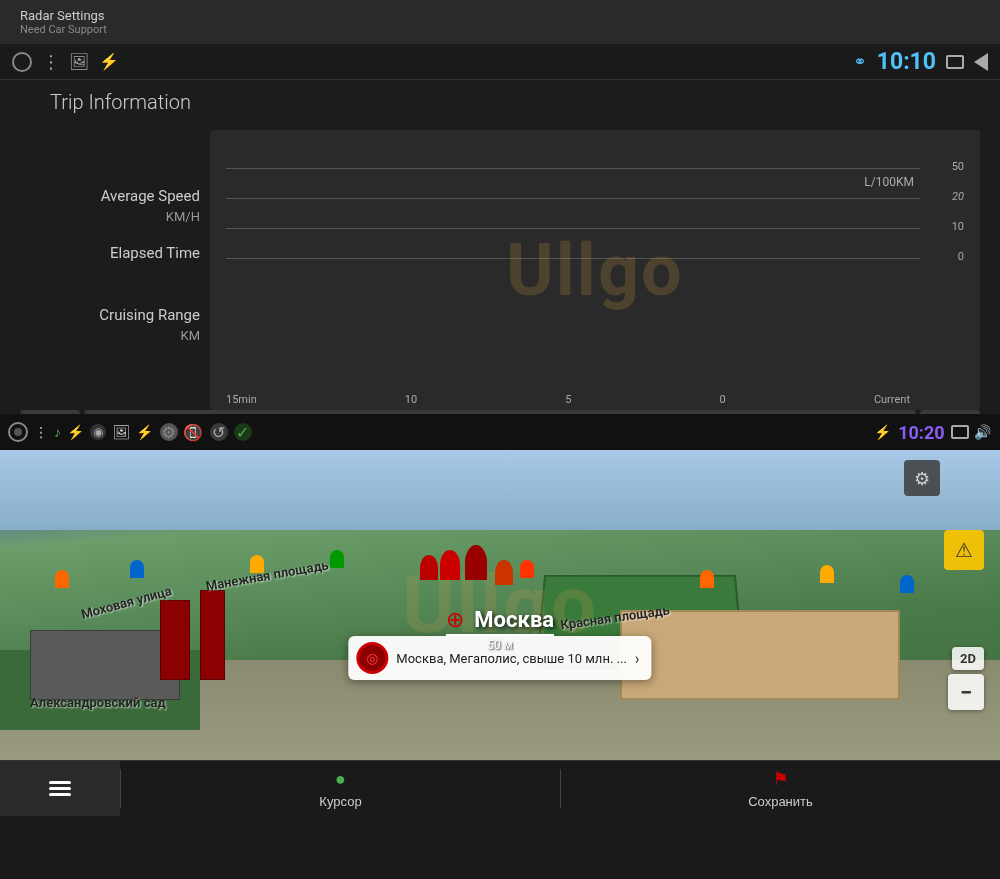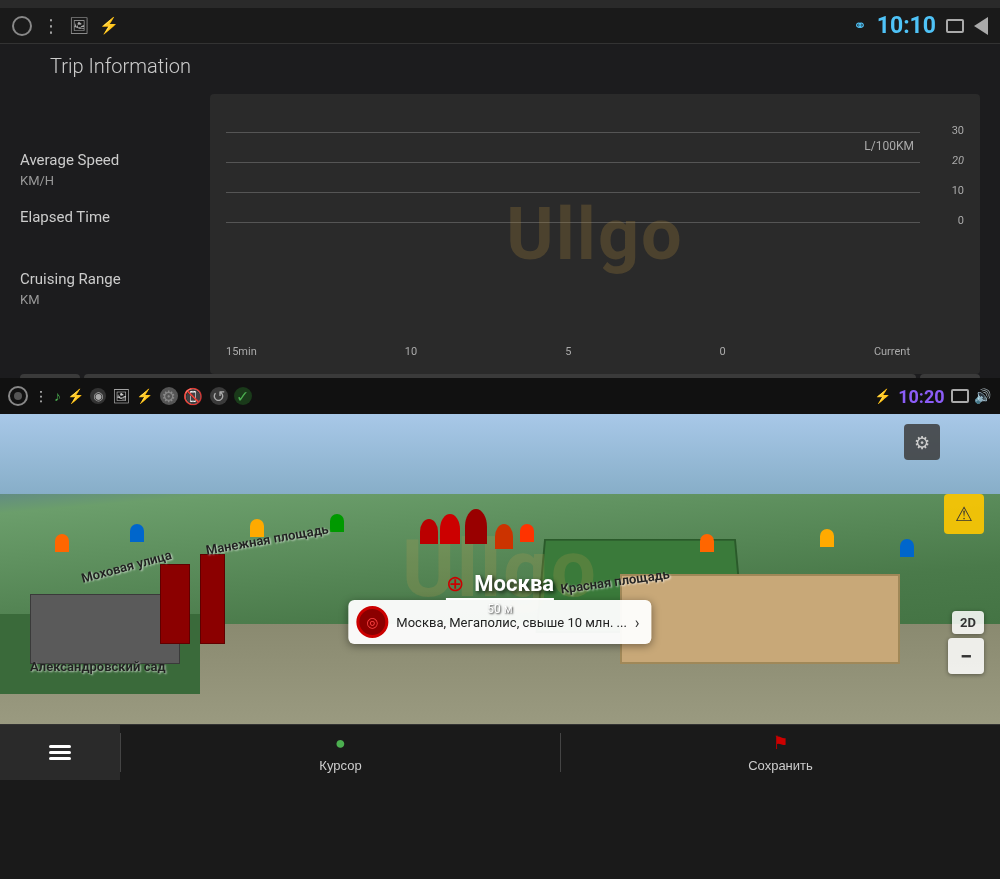--- a/index.html
+++ b/index.html
@@ -76,20 +76,21 @@
       position: absolute;
       top: 46px;
       left: 50px;
     }
     .trip-left {
       display: flex;
       flex-direction: column;
       justify-content: center;
       min-width: 180px;
       padding-top: 20px;
+      text-align: right;
     }
     .trip-label {
       color: #ccc;
       font-size: 15px;
       margin-bottom: 4px;
     }
     .trip-unit {
       color: #999;
       font-size: 13px;
       margin-bottom: 20px;
@@ -419,20 +420,24 @@
       color: rgba(200,160,80,0.2);
       letter-spacing: 2px;
       pointer-events: none;
       z-index: 5;
     }
   </style>
 </head>
 <body>
 
 <div class="settings-bar">
+  <div class="settings-item">
+    <div class="settings-title">Radar Settings</div>
+    <div class="settings-subtitle">Need Car Support</div>
+  </div>
 </div>
 
 <div class="panel1" style="height:370px; position:relative;">
 
   <div class="statusbar1">
     <div class="sb-circle"></div>
     <span class="sb-dots">⋮</span>
     <span class="sb-icon">🖼</span>
     <span class="sb-icon">⚡</span>
     <div class="sb-spacer"></div>
@@ -457,32 +462,32 @@
 
     <div class="trip-chart-area">
 
       <div class="ullgo-watermark">Ullgo</div>
 
       <div class="chart-inner">
 
         <div class="chart-header" style="margin-right:50px;margin-top:33px;">L/100KM</div>
 
         <div style="position:absolute; top:38px; left:16px; right:60px; border-top:1px solid #555;"></div>
-        <span style="position:absolute; top:30px; right:16px; color:#aaa; font-size:11px;">30</span>
+        <span style="position:absolute; top:30px; right:16px; color:#aaa; font-size:11px;">50</span>
 
         <div style="position:absolute; top:68px; left:16px; right:60px; border-top:1px solid #555;"></div>
         <span style="position:absolute; top:60px; right:16px; color:#aaa; font-size:11px;font-style:italic;">20</span>
 
         <div style="position:absolute; top:98px; left:16px; right:60px; border-top:1px solid #555;"></div>
         <span style="position:absolute; top:90px; right:16px; color:#aaa; font-size:11px;">10</span>
 
         <div style="position:absolute; top:128px; left:16px; right:60px; border-top:1px solid #555;"></div>
         <span style="position:absolute; top:120px; right:16px; color:#aaa; font-size:11px;">0</span>
 
-        <div class="chart-bottom-labels" style="bottom:16px;">
+        <div class="chart-bottom-labels" style="bottom:4px;">
           <span>15min</span>
           <span>10</span>
           <span>5</span>
           <span>0</span>
           <span>Current</span>
         </div>
       </div>
     </div>
   </div>
 

